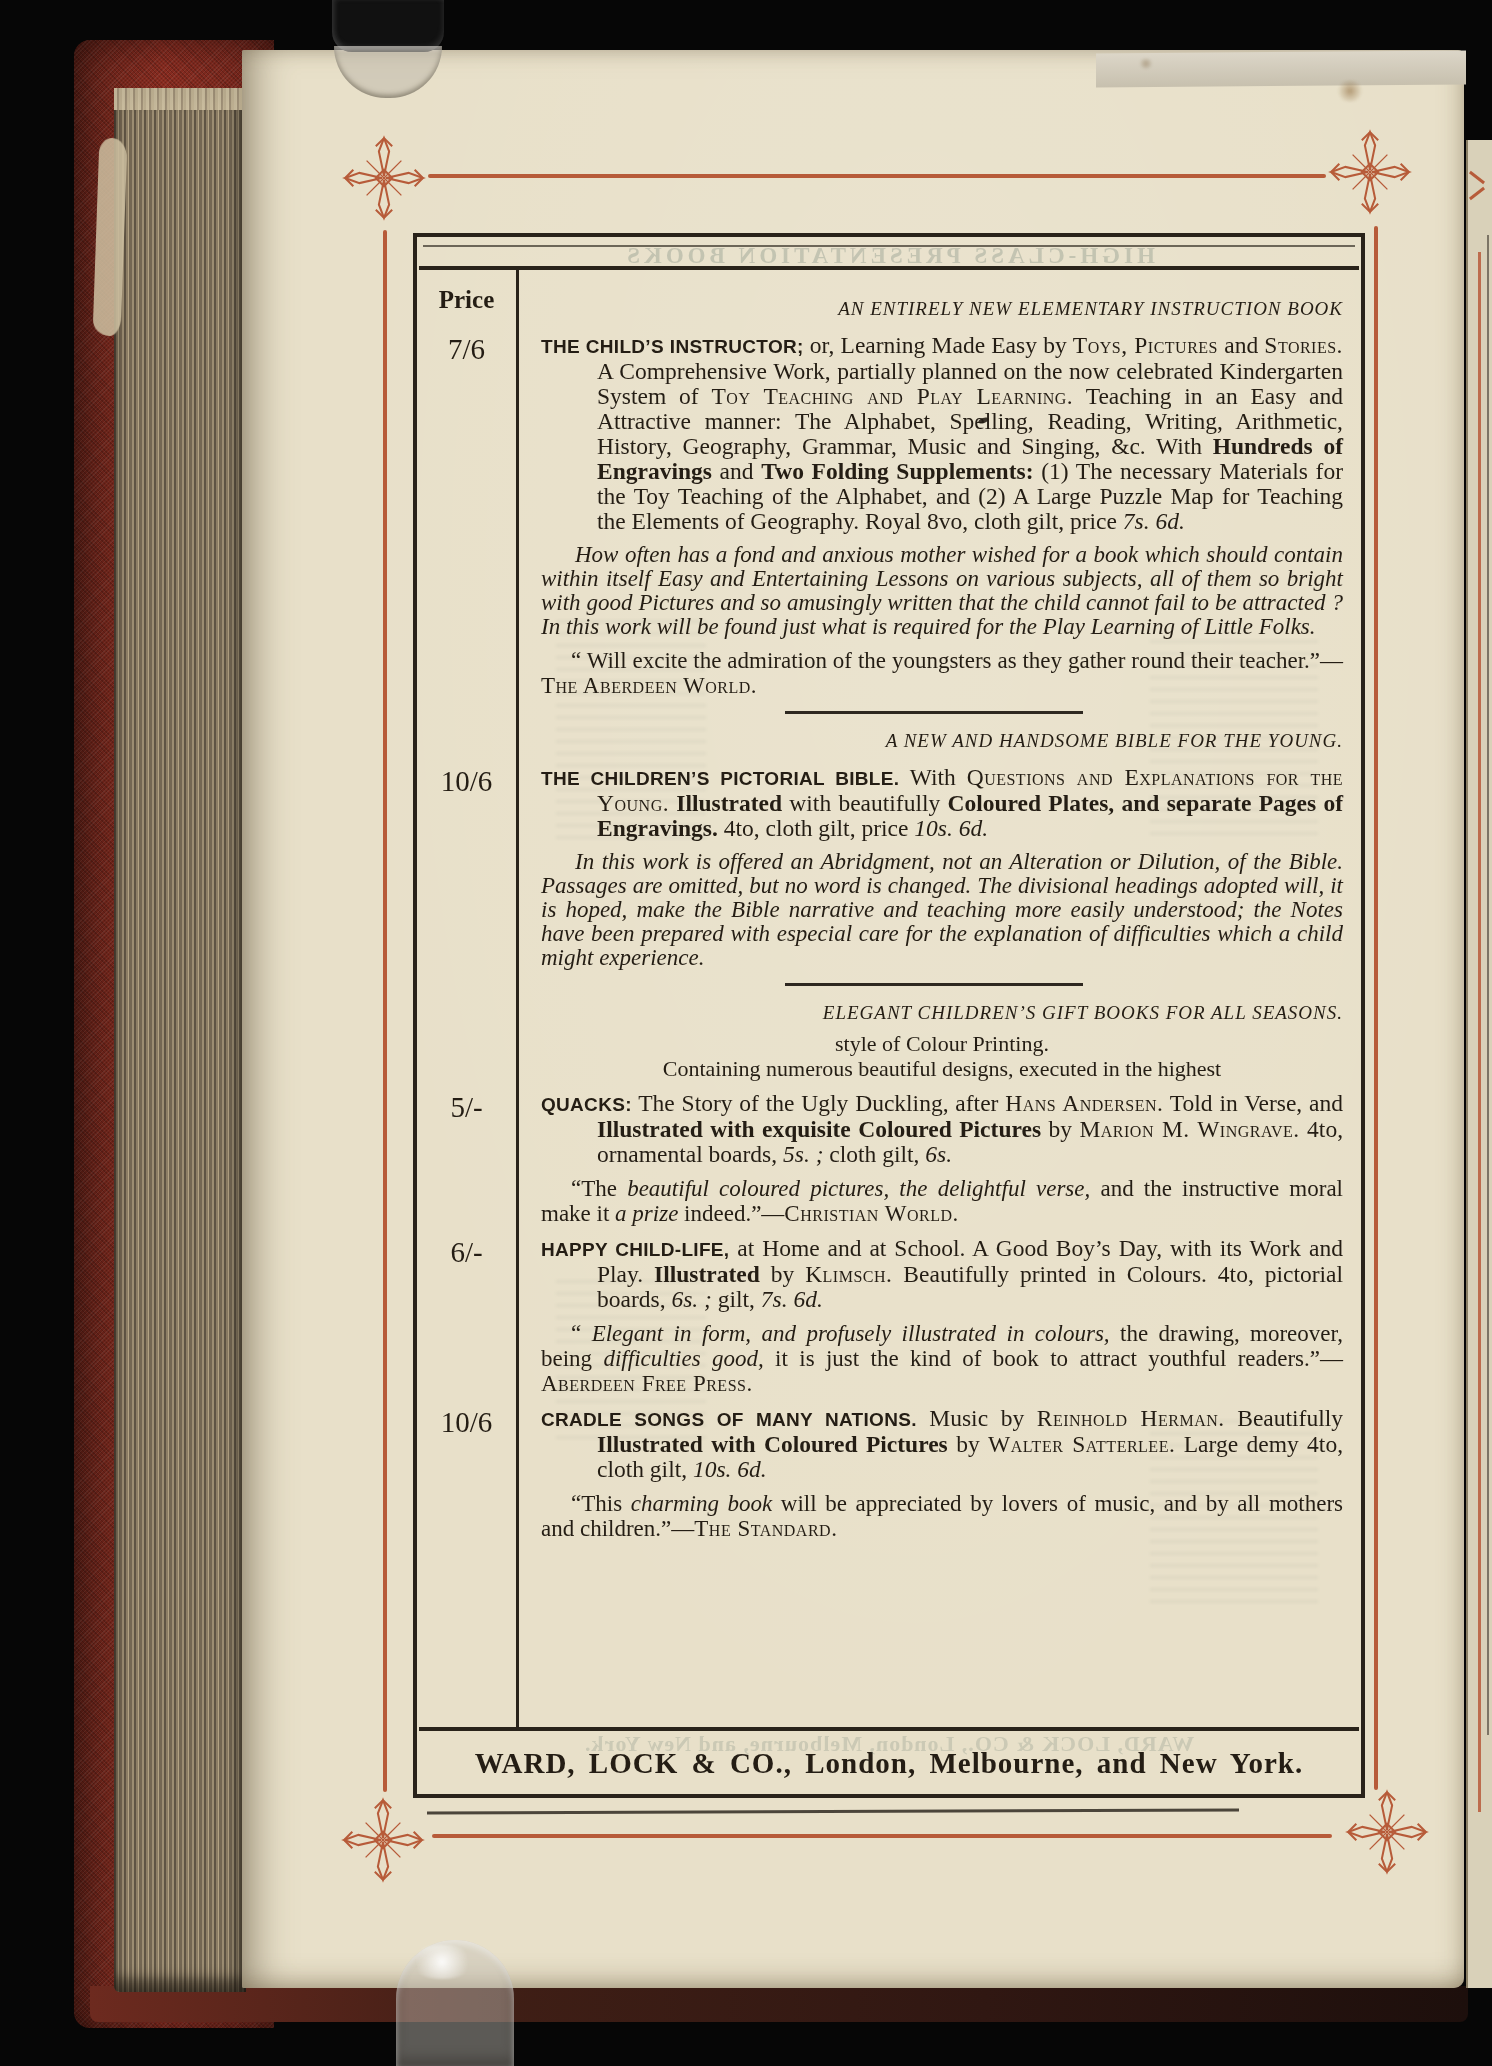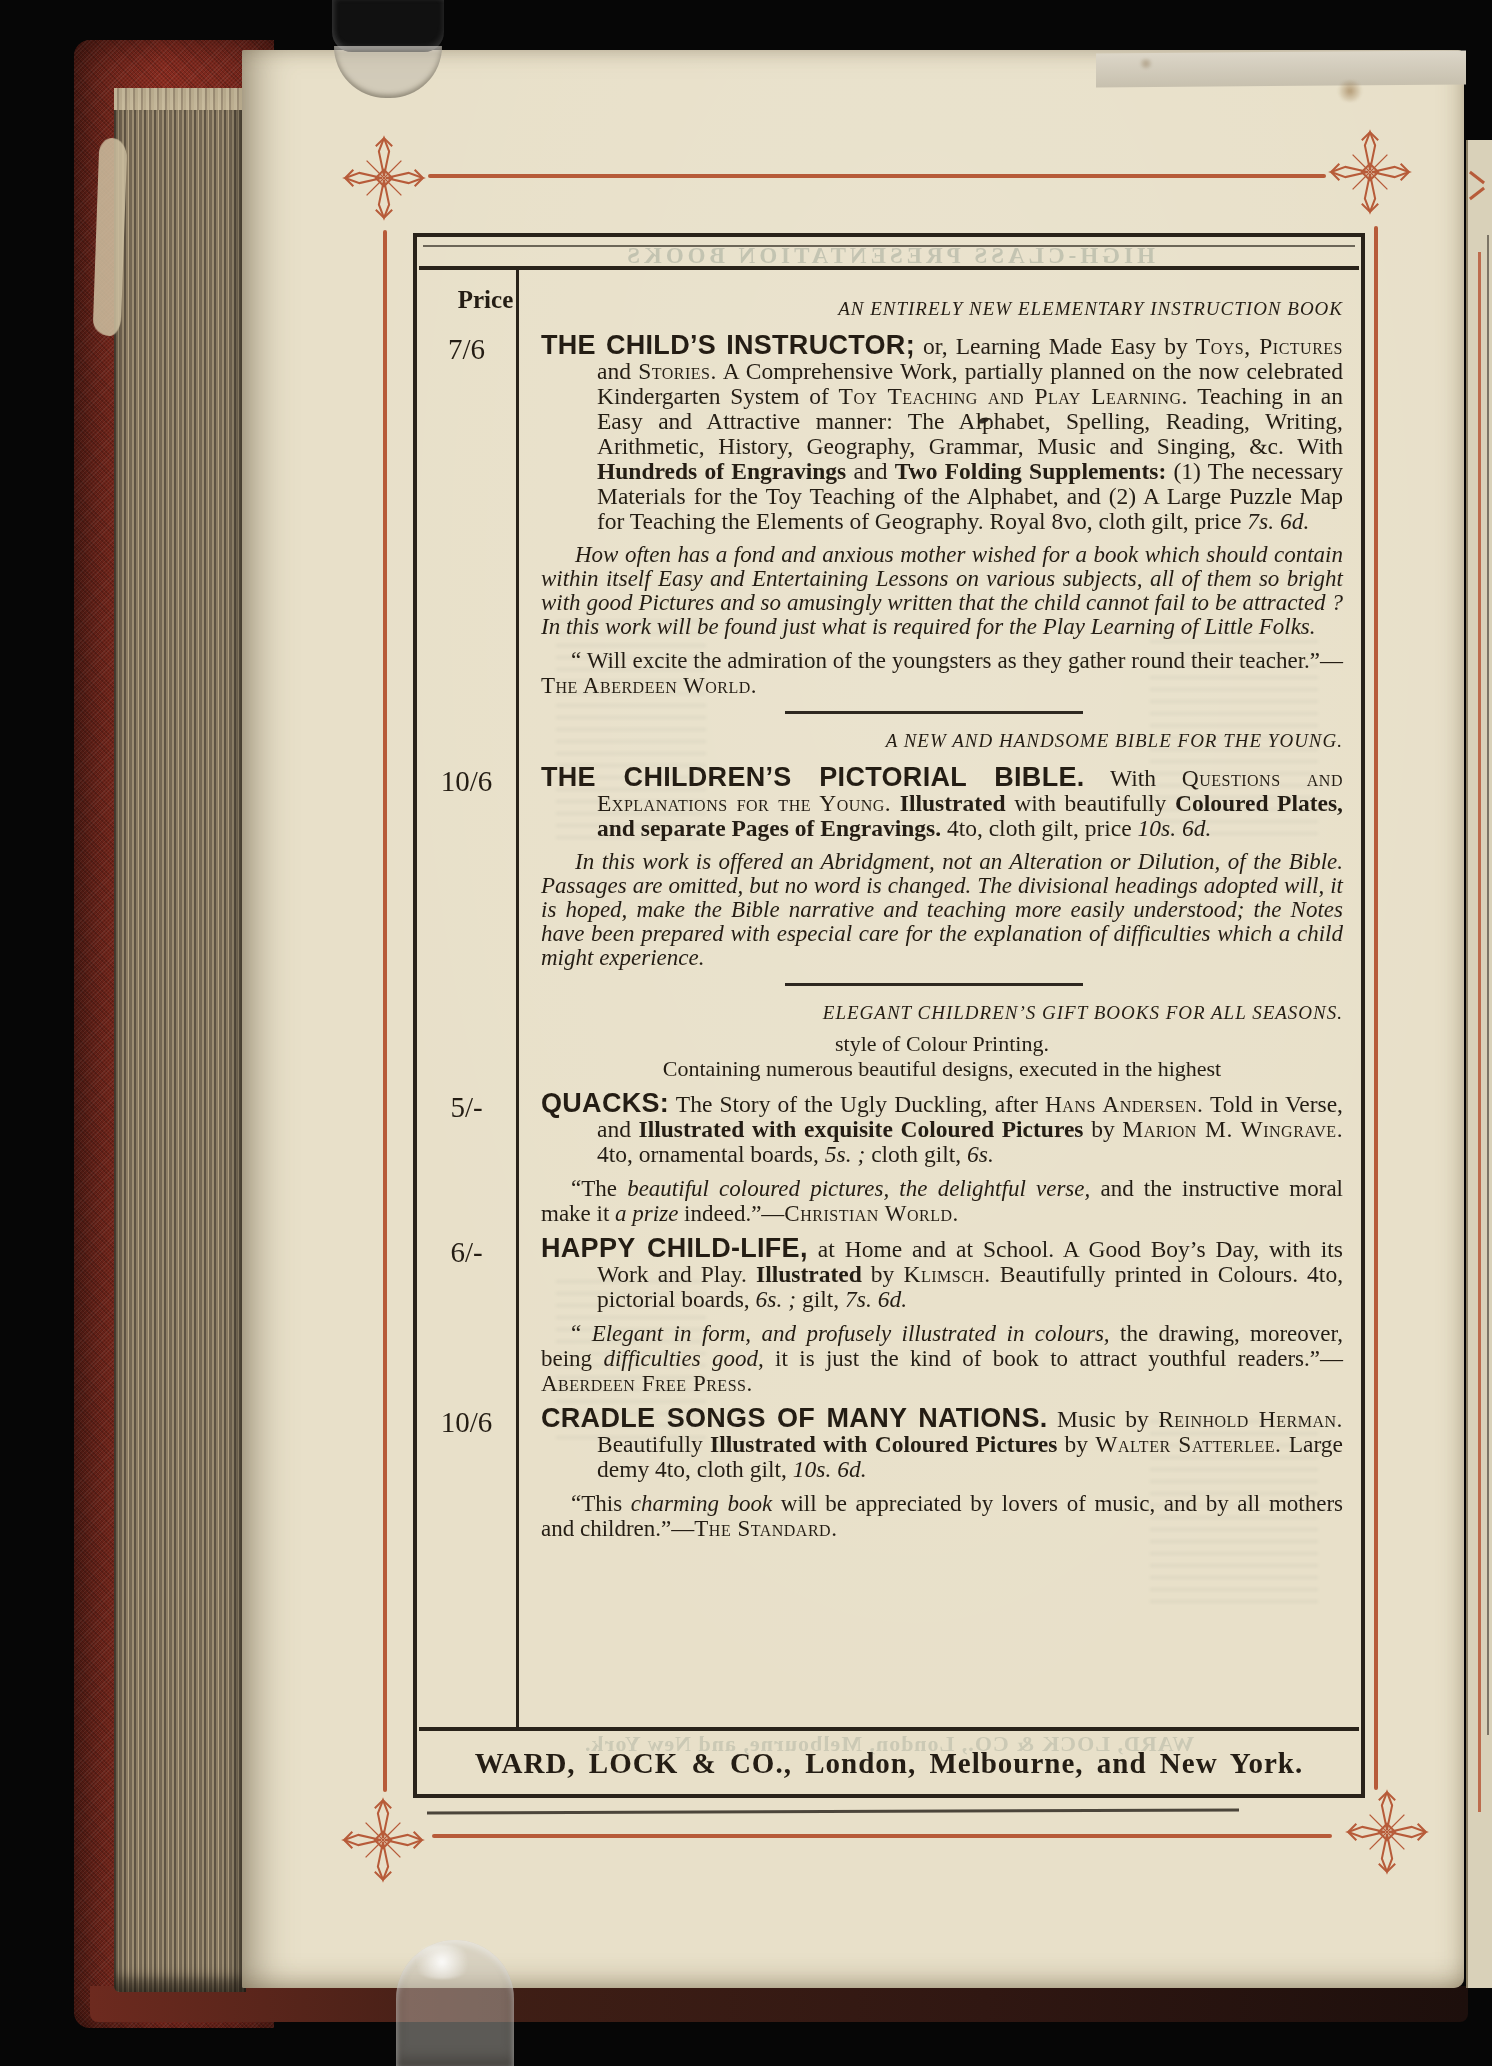--- a/index.html
+++ b/index.html
@@ -101,37 +101,37 @@
   .masthead{
     font-weight:bold;font-size:31px;letter-spacing:5px;word-spacing:13px;color:#241d14;
   }
   .ghost{position:absolute;left:0;right:0;text-align:center;pointer-events:none;
     transform:scaleX(-1);color:rgba(108,126,116,.30);filter:blur(.6px);}
   .ghost-masthead{top:6px;font-size:23px;font-weight:bold;letter-spacing:4px;}
   .header-rule{height:4px;background:#29231a;margin:0 2px;}
   .columns{flex:1;position:relative;padding:12px 18px 0 124px;overflow:hidden;}
   .price-rule{position:absolute;left:99px;top:0;bottom:0;width:3px;background:#29231a;}
   .price-head{position:absolute;left:0;top:16px;width:99px;text-align:center;
-    font-weight:bold;font-size:25px;margin-left:19px;}
+    font-weight:bold;font-size:25px;}
   .footer-rule{height:4px;background:#29231a;margin:0 2px;}
   .box-footer{position:relative;text-align:center;padding:16px 0 14px;}
   .footer-text{font-weight:bold;font-size:29px;letter-spacing:1px;word-spacing:5px;}
   .ghost-footer{top:0px;font-size:22px;font-weight:bold;letter-spacing:1px;opacity:.8;}
   .under-box-line{position:absolute;left:427px;top:1810px;width:812px;height:3px;
     background:#2f2921;z-index:7;transform:rotate(-.2deg);opacity:.85;}
   
   .sect-head{text-align:right;font-style:italic;font-weight:normal;font-size:19px;
     line-height:29px;letter-spacing:1px;margin:12px 0 4px;}
   .sect-sub{text-align:center;font-size:22px;line-height:25px;margin:0;}
   .entry{position:relative;margin:10px 0 0;}
   .price{position:absolute;left:-124px;top:0;width:99px;text-align:center;font-size:29px;}
   .lead{margin:0;text-align:justify;font-size:23.5px;line-height:25px;
     padding-left:56px;text-indent:-56px;}
   .book-title{font-family:"Liberation Sans","DejaVu Sans",sans-serif;
-    font-weight:bold;font-size:27px;letter-spacing:.3px;}
+    font-weight:bold;font-size:19px;letter-spacing:.3px;}
   .pi{margin:9px 0 0;text-align:justify;font-style:italic;font-size:23px;line-height:24px;text-indent:34px;}
   .pq{margin:9px 0 0;text-align:justify;font-size:23px;line-height:25px;text-indent:30px;}
   .seg-b{font-weight:bold;}
   .seg-i{font-style:italic;}
   .seg-bi{font-weight:normal;font-style:italic;}
   .seg-sc{font-variant:small-caps;letter-spacing:.5px;}
   .rule-short{width:298px;height:3px;background:#2e2820;margin:13px auto 0;transform:translateX(-8px);}
   
   .clip-top-tab{position:absolute;left:332px;top:0;width:112px;height:52px;z-index:9;
     background:#111;border-radius:0 0 20px 20px;

